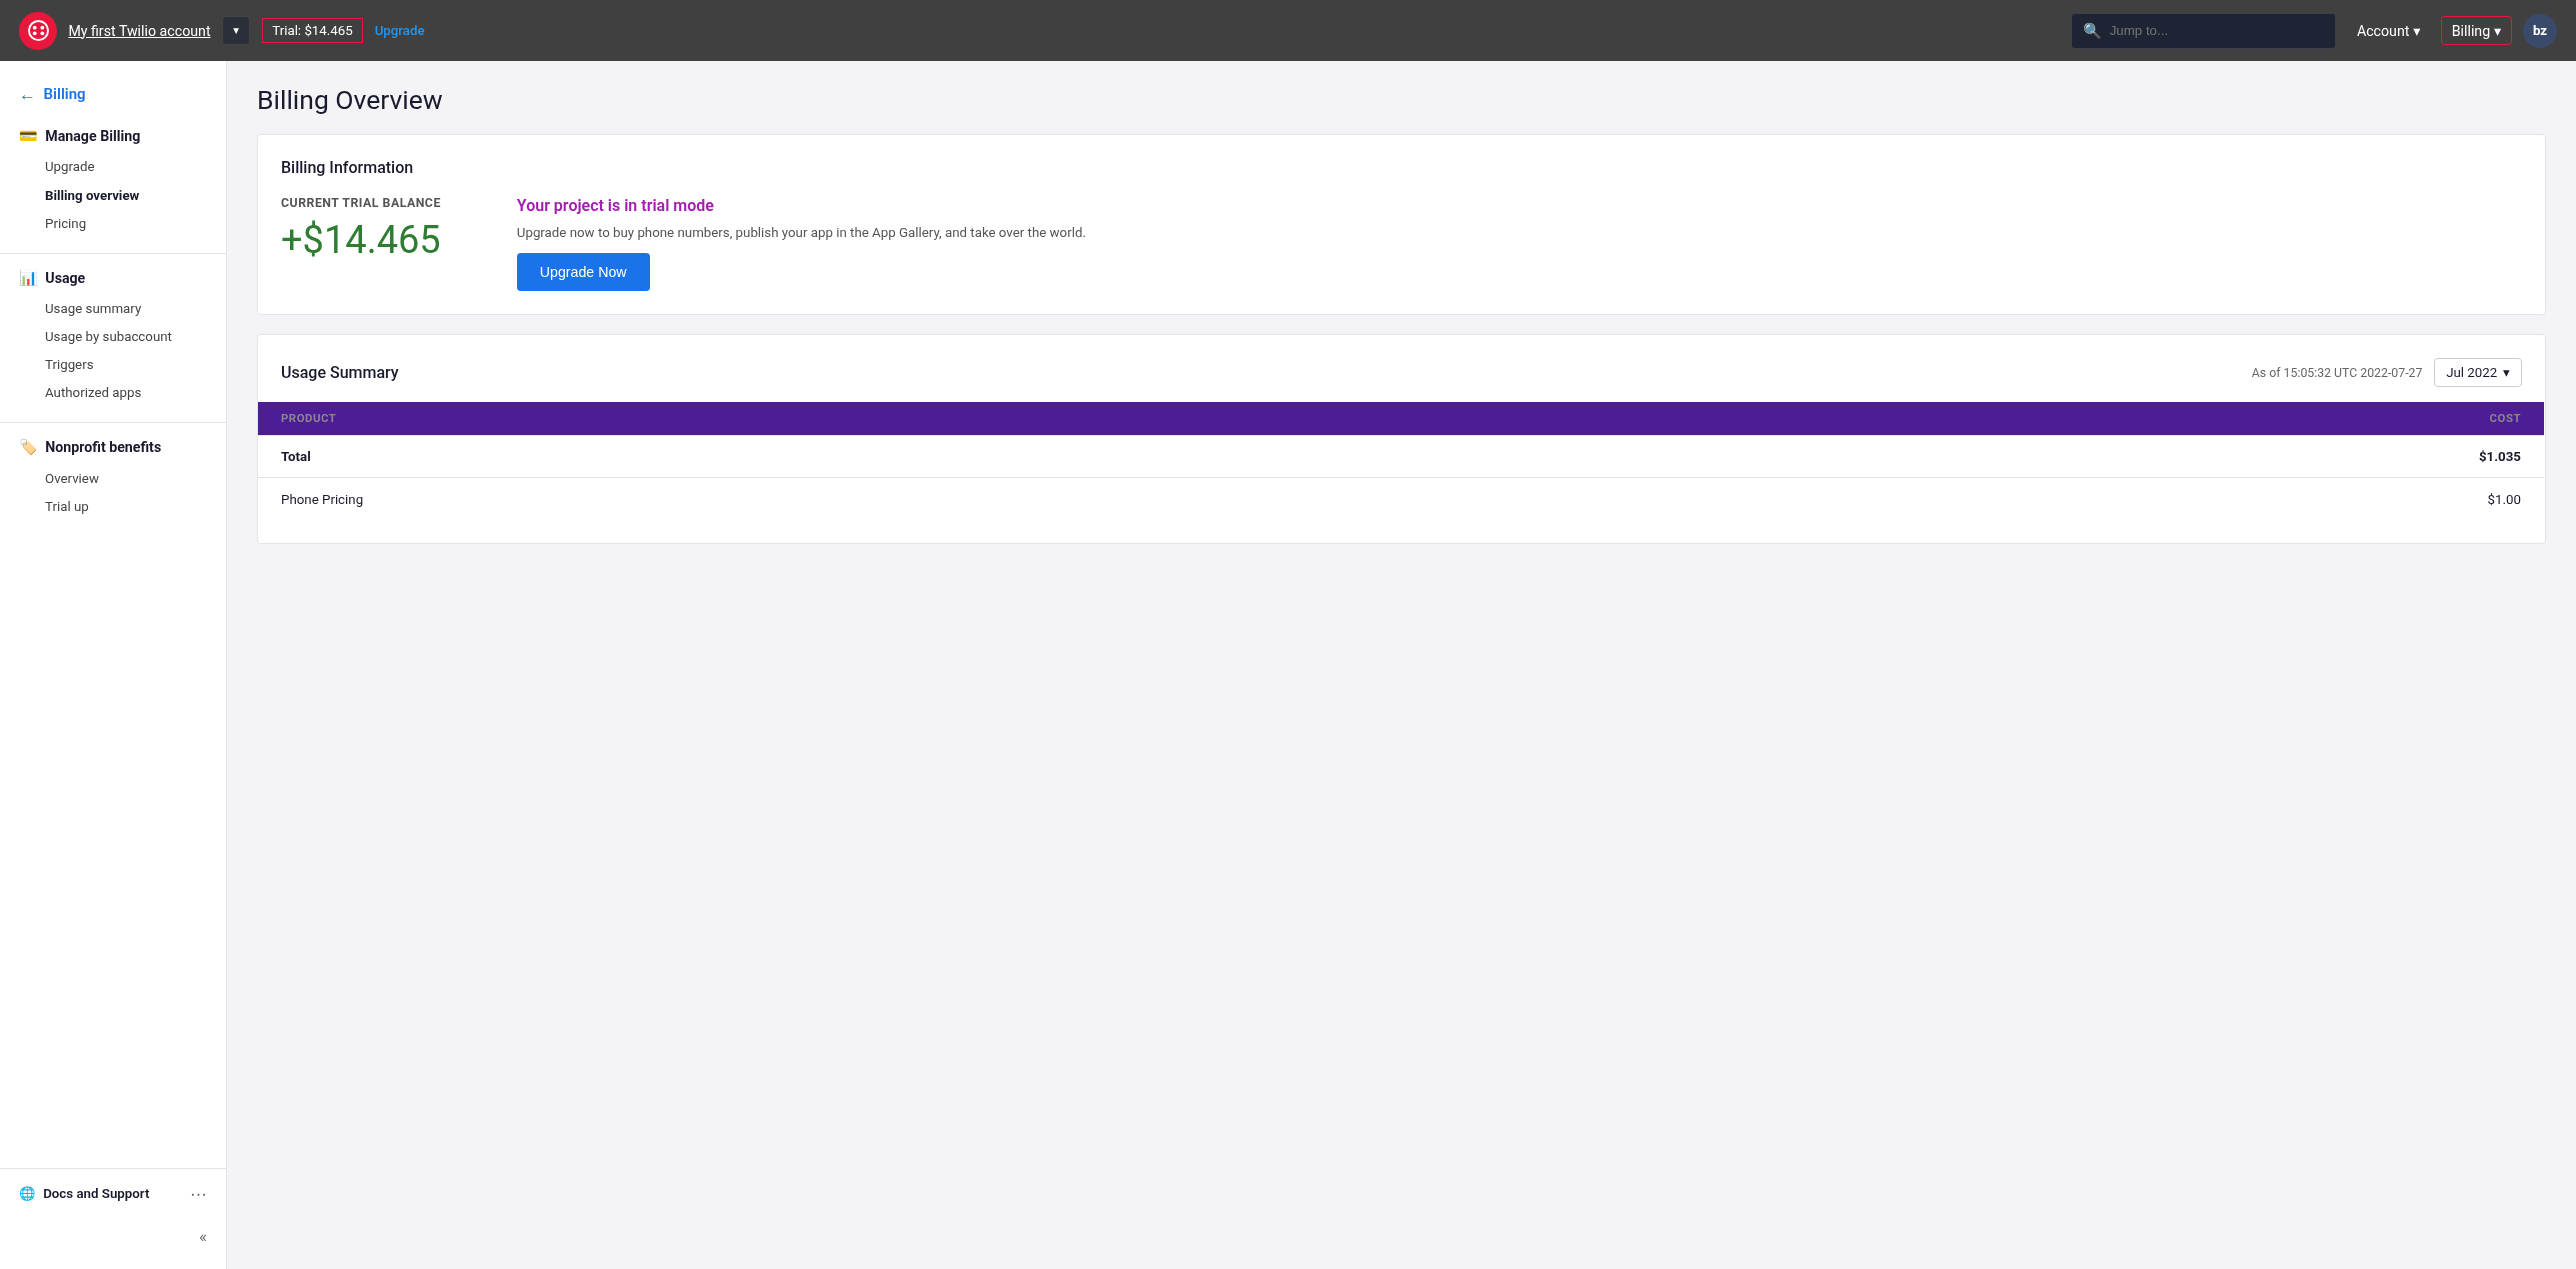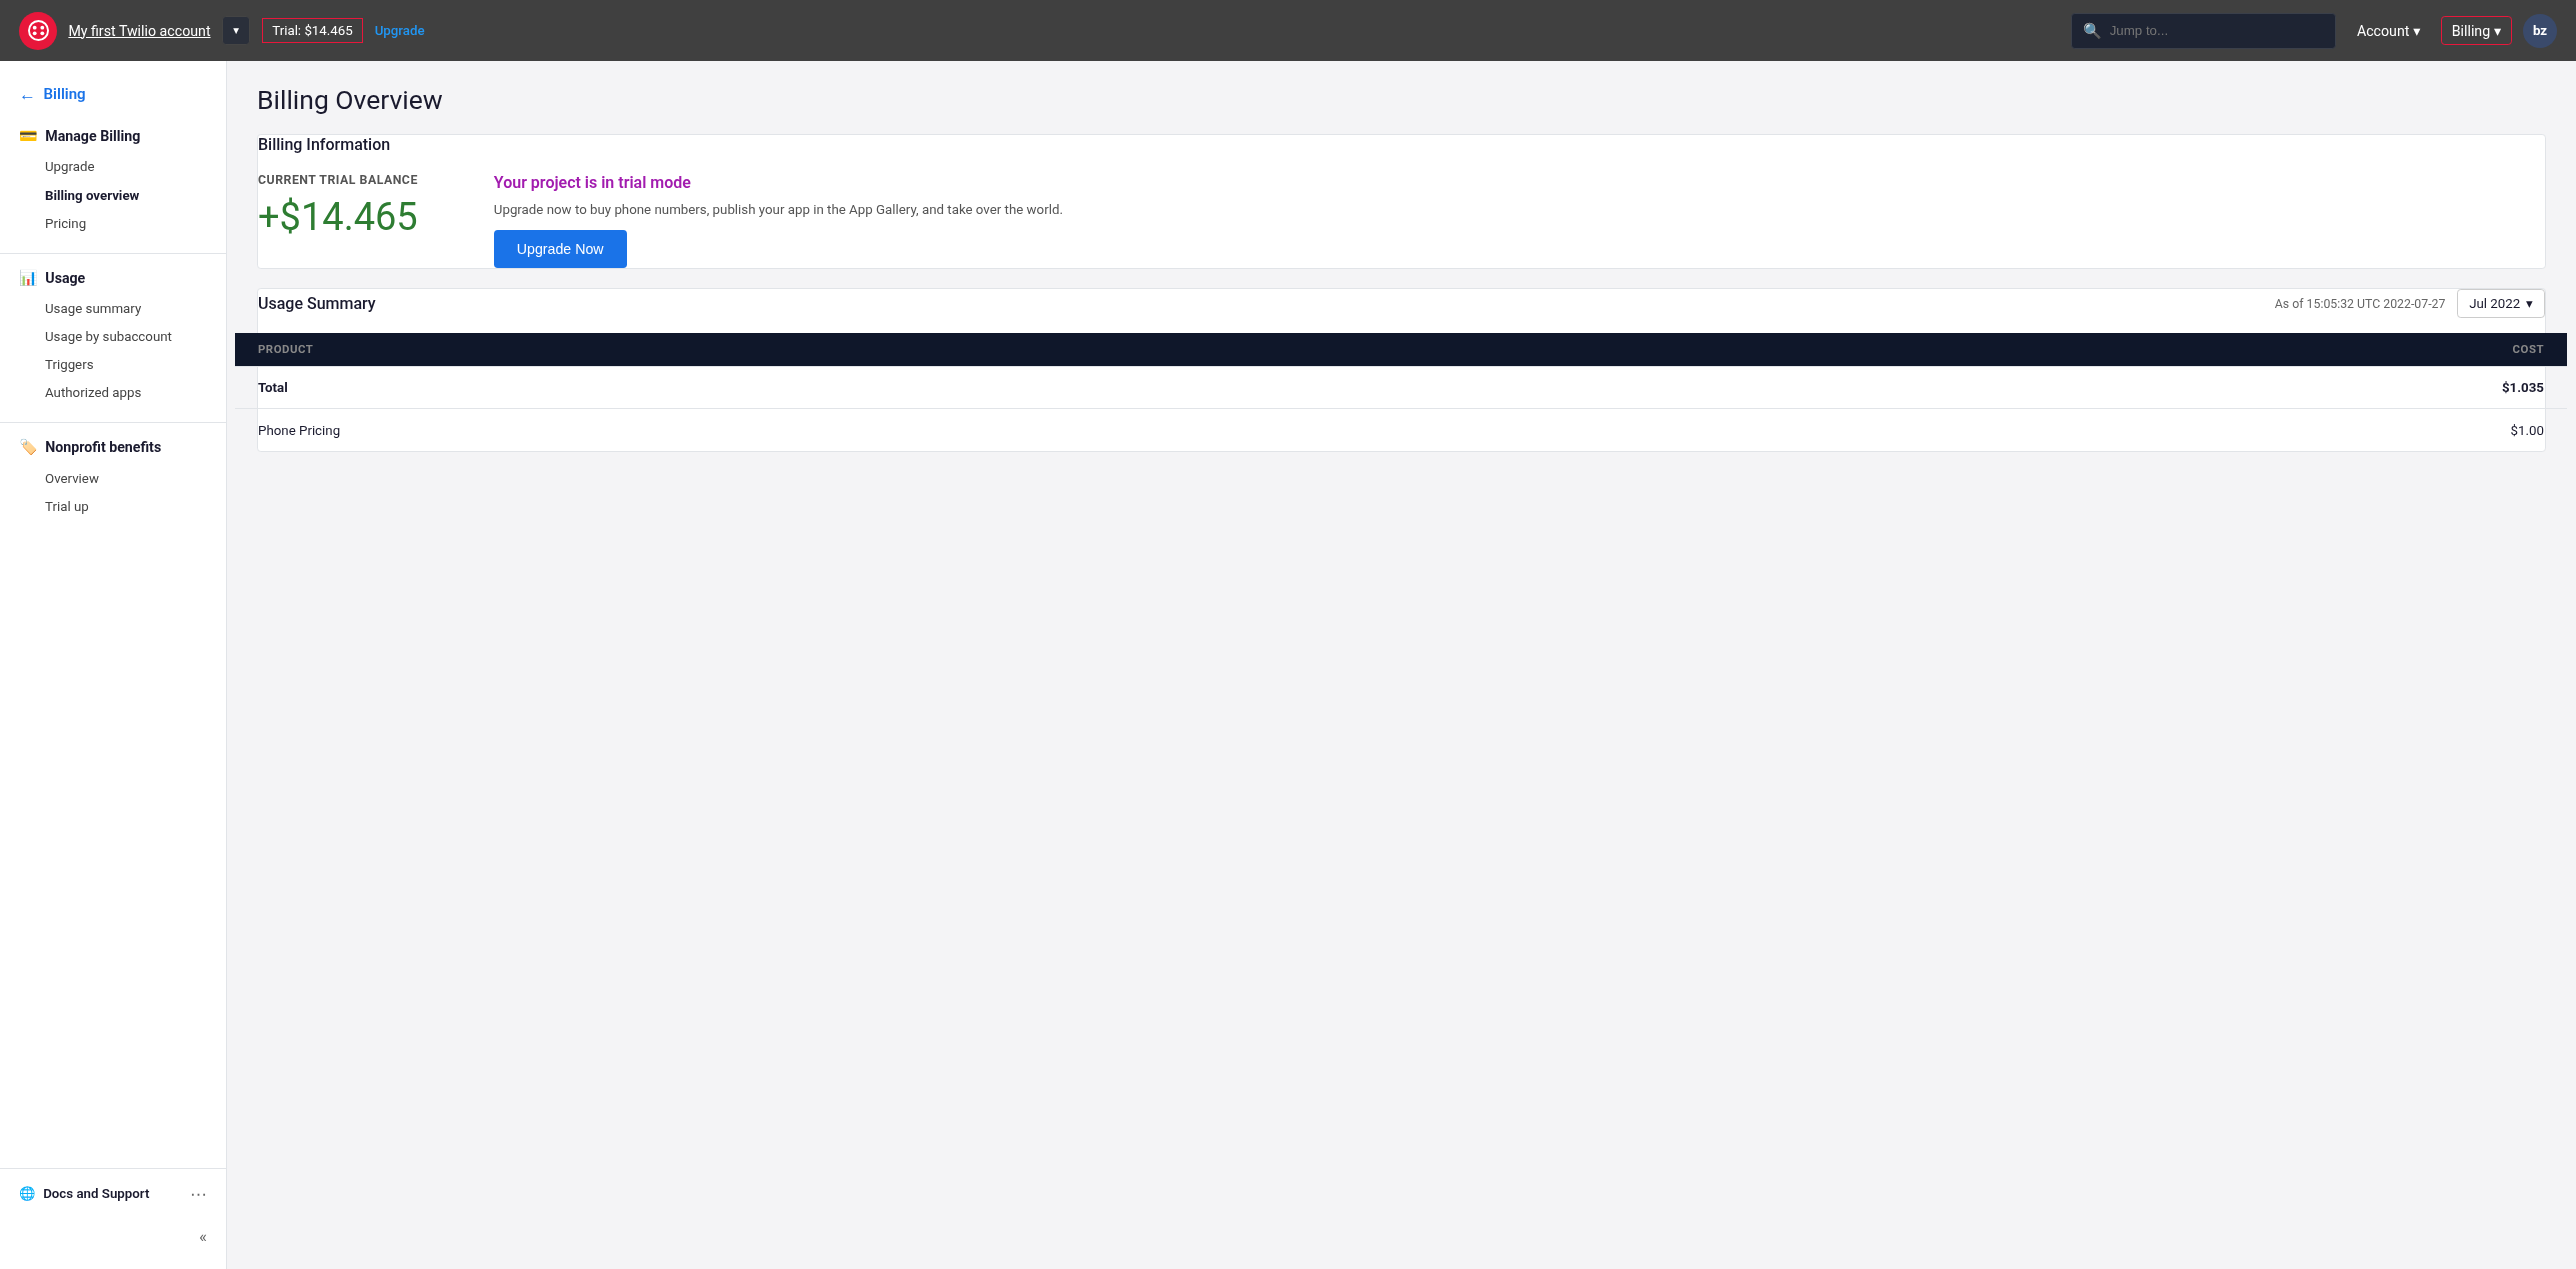--- a/index.html
+++ b/index.html
@@ -207,20 +207,21 @@
       color: #1a1a2e;
       margin-bottom: 19px;
     }
 
     
     .card {
       background: white;
       border-radius: 3.8px;
       border: 0.9px solid #e1e4e8;
       margin-bottom: 19px;
+      padding: 23px;
     }
     .card-title {
       font-size: 16px;
       font-weight: 500;
       color: #1a1a2e;
       margin-bottom: 19px;
     }
 
     
     .billing-info-grid {
@@ -301,21 +302,21 @@
       gap: 5.7px;
       background: white;
     }
     .usage-table {
       width: 100%;
       border-collapse: collapse;
       margin: 0 -23px;
       width: calc(100% + 45px);
     }
     .usage-table thead tr {
-      background: #0f172a;
+      background: #4c1d95;
     }
     .usage-table th {
       padding: 9.5px 23px;
       font-size: 11.4px;
       font-weight: 700;
       color: #888;
       text-transform: uppercase;
       letter-spacing: 0.5px;
       text-align: left;
     }

